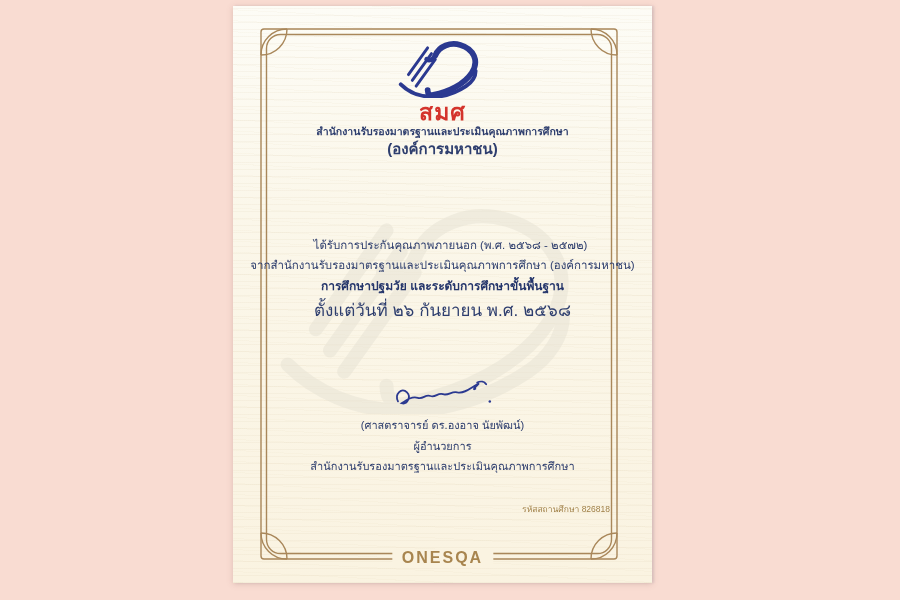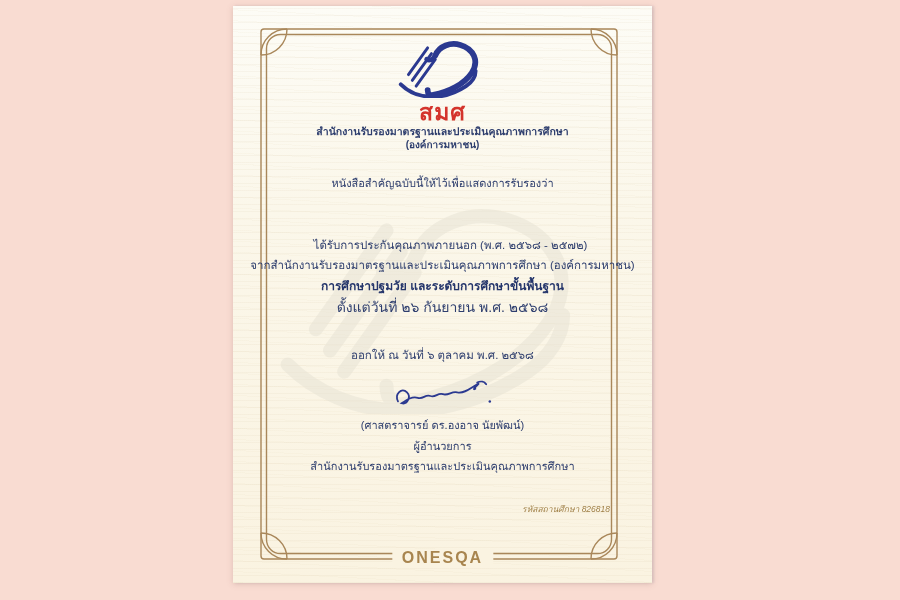--- a/index.html
+++ b/index.html
@@ -43,40 +43,40 @@
     text-align: center;
     color: #2e3e6e;
   }
 
   .logo-svg { position: absolute; left: 50%; top: 30px; transform: translateX(-50%); width: 96px; height: 62px; }
   .brand-thai {
     position: absolute; left: 0; right: 0; top: 88px;
     font-size: 23px; font-weight: 700; color: #d4342c; letter-spacing: 1px;
   }
   .org-line1 { position: absolute; left: 0; right: 0; top: 117px; font-size: 10.5px; font-weight: 600; }
-  .org-line2 { position: absolute; left: 0; right: 0; top: 131px; font-size: 10px; font-weight: 600; }
+  .org-line2 { position: absolute; left: 0; right: 0; top: 131px; font-size: 15px; font-weight: 600; }
 
   .intro-line { position: absolute; left: 0; right: 0; top: 168px; font-size: 11px; }
   .school-name { position: absolute; left: 0; right: 0; top: 196px; font-size: 15px; font-weight: 700; color: #1d3674; }
 
   .body-line1 { position: absolute; left: 0; right: 0; top: 230px; font-size: 11.5px; padding-left: 16px; }
   .body-line2 { position: absolute; left: 0; right: 0; top: 250px; font-size: 11.5px; }
   .body-line3 { position: absolute; left: 0; right: 0; top: 270px; font-size: 12px; font-weight: 700; color: #24356b; }
-  .body-line4 { position: absolute; left: 0; right: 0; top: 290px; font-size: 14px; }
+  .body-line4 { position: absolute; left: 0; right: 0; top: 290px; font-size: 17px; }
 
   .issued-line { position: absolute; left: 0; right: 0; top: 340px; font-size: 11.5px; }
 
   .signature-svg { position: absolute; left: 50%; top: 372px; transform: translateX(-50%); width: 110px; height: 36px; }
   .signer-name { position: absolute; left: 0; right: 0; top: 410px; font-size: 11px; }
   .signer-title { position: absolute; left: 0; right: 0; top: 431px; font-size: 11px; }
   .signer-org { position: absolute; left: 0; right: 0; top: 451px; font-size: 11px; }
 
   .school-code {
     position: absolute; right: 42px; top: 496px;
-    font-size: 8.5px; color: #a08048; text-align: center; font-style: italic;
+    font-size: 8.5px; color: #a08048; text-align: center;
   }
 
   .onesqa-wordmark {
     position: absolute; left: 50%; top: 543px; transform: translateX(-50%);
     background: #faf3e1;
     padding: 0 10px;
     font-size: 16px; font-weight: 700; letter-spacing: 2px;
     color: #a8854f;
   }
 </style>
@@ -124,28 +124,26 @@
           <path d="M42,20 C46,10 58,6 68,9 C82,13 88,26 80,38 C72,50 56,58 40,61 C36,62 34,60 34,56" stroke-width="6"></path>
           <path d="M42,20 C40,24 36,26 33,24" stroke-width="5"></path>
           <path d="M6,50 C22,66 50,68 74,52 C80,48 84,42 84,36" stroke-width="4"></path>
         </g>
       </svg>
 
       <div class="brand-thai">สมศ</div>
       <div class="org-line1">สำนักงานรับรองมาตรฐานและประเมินคุณภาพการศึกษา</div>
       <div class="org-line2">(องค์การมหาชน)</div>
 
-      <div class="intro-line">หนังสือสำคัญฉบับนี้ให้ไว้เพื่อแสดงการรับรองว่า</div>
 
       <div class="body-line1">ได้รับการประกันคุณภาพภายนอก (พ.ศ. ๒๕๖๘ - ๒๕๗๒)</div>
       <div class="body-line2">จากสำนักงานรับรองมาตรฐานและประเมินคุณภาพการศึกษา (องค์การมหาชน)</div>
       <div class="body-line3">การศึกษาปฐมวัย และระดับการศึกษาขั้นพื้นฐาน</div>
       <div class="body-line4">ตั้งแต่วันที่ ๒๖ กันยายน พ.ศ. ๒๕๖๘</div>
 
-      <div class="issued-line">ออกให้ ณ วันที่ ๖ ตุลาคม พ.ศ. ๒๕๖๘</div>
 
       <svg class="signature-svg" viewBox="0 0 120 40">
         <g fill="none" stroke="#2b3990" stroke-width="2" stroke-linecap="round">
           <path d="M10,26 C6,18 14,10 20,16 C25,21 20,30 14,28 C20,24 26,20 32,22 C38,24 40,18 46,20 C52,22 54,16 60,18 C66,20 70,14 76,16 C84,18 92,10 100,6 C96,10 92,14 96,12"></path>
           <path d="M98,5 C102,3 106,4 108,7"></path>
           <circle cx="112" cy="26" r="1.4" fill="#2b3990" stroke="none"></circle>
         </g>
       </svg>
 
       <div class="signer-name">(ศาสตราจารย์ ดร.องอาจ นัยพัฒน์)</div>

